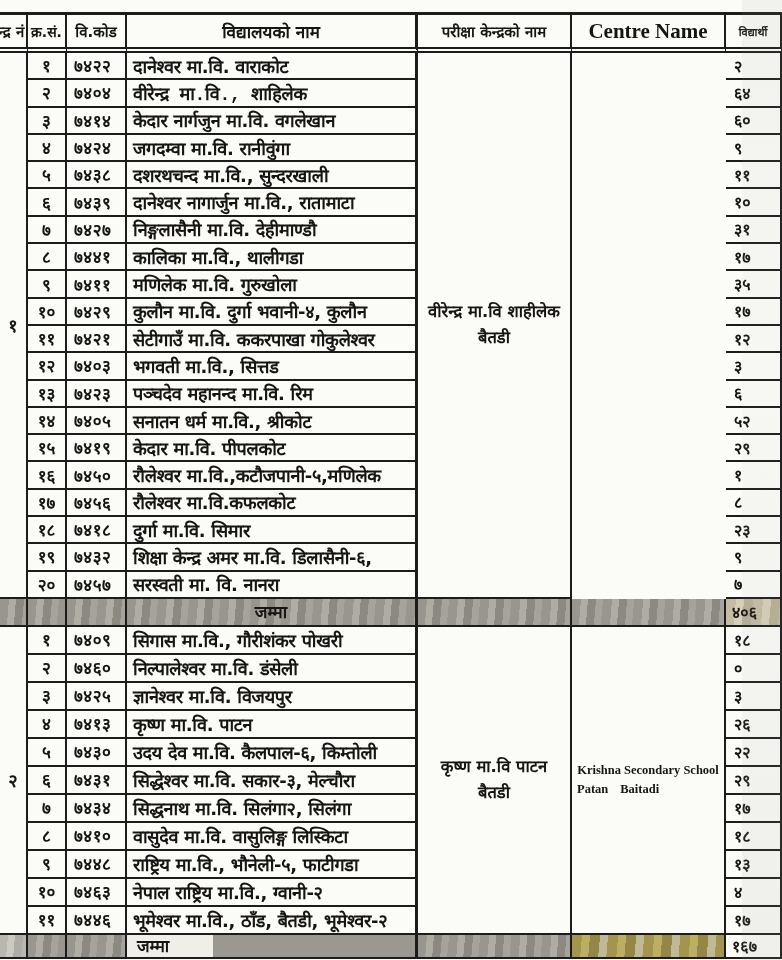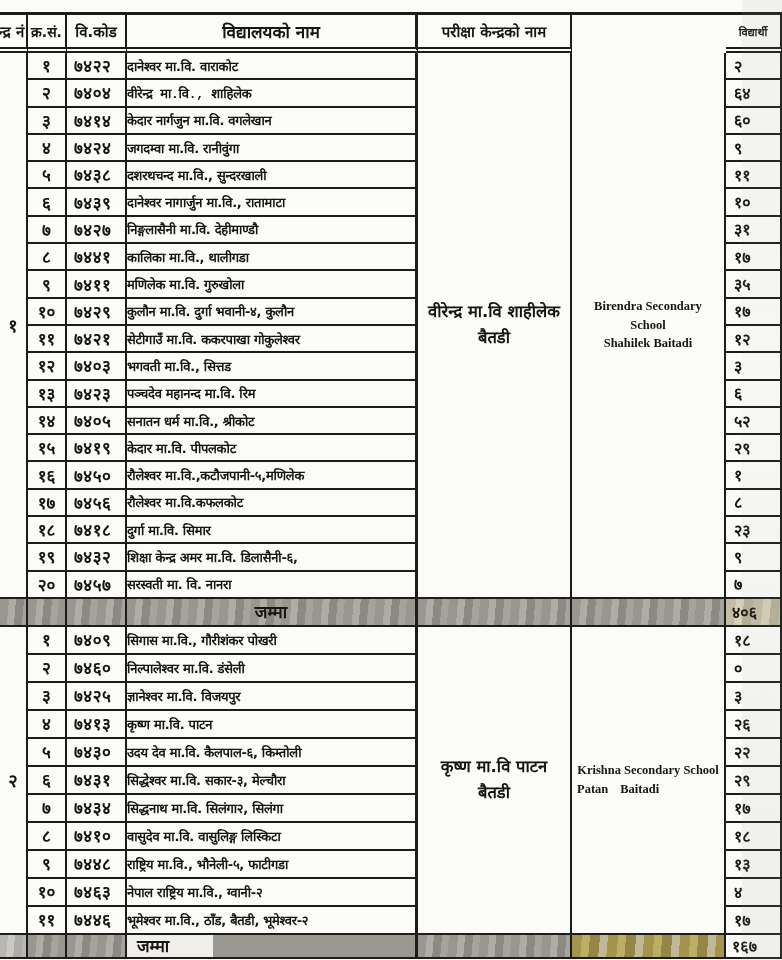--- a/index.html
+++ b/index.html
@@ -15,21 +15,21 @@
   .thickR{border-right-width:3px;}
   
   .h{justify-content:center;font-size:15px;border-bottom:6px double #1c1c1c;white-space:nowrap;}
   .h-centreno span{margin-left:-15px;white-space:nowrap;}
   .h-en{font-family:"Liberation Serif","DejaVu Serif",serif;font-size:21px;}
   .h-count{font-size:11px;}
   
   .c-centreno{justify-content:center;font-size:18px;}
   .c-sn{justify-content:center;font-size:17px;}
   .c-code{padding-left:7px;font-size:17px;letter-spacing:.5px;}
-  .c-name{font-size:13px;letter-spacing:-.3px;white-space:nowrap;}
+  .c-name{padding-left:6px;font-size:18px;letter-spacing:-.3px;white-space:nowrap;}
   .c-count{padding-left:8px;font-size:16px;}
   .c-exam{flex-direction:column;justify-content:center;text-align:center;font-size:16.5px;line-height:1.55;padding:0 3px;}
   .c-en{flex-direction:column;justify-content:center;font-family:"Liberation Serif","DejaVu Serif",serif;
         font-size:12.5px;text-align:center;padding:0 5px;line-height:1.5;}
   .c-en .l2split{display:flex;justify-content:flex-start;width:100%;gap:12px;}
   
   .shade{background:repeating-linear-gradient(95deg,#98968f 0 9px,#aeaca4 9px 16px,#8b8982 16px 24px,#a5a39b 24px 31px);}
   .shade-light{background:repeating-linear-gradient(95deg,#b9b7b1 0 8px,#ccc9c2 8px 15px,#aeaca6 15px 23px);}
   .shade-tan{background:repeating-linear-gradient(95deg,#c4bda4 0 10px,#d6d0b8 10px 18px,#b7b098 18px 27px);}
   .shade-olive{background:repeating-linear-gradient(95deg,#a3954d 0 10px,#bcae62 10px 18px,#948646 18px 28px,#c0b997 28px 36px);}
@@ -54,20 +54,23 @@
         <span>क्र.सं.</span>
       </div>
     <div class="cell h" style="grid-column:3;grid-row:1">
         <span>वि.कोड</span>
       </div>
     <div class="cell h" style="grid-column:5;grid-row:1">
         <span>परीक्षा केन्द्रको नाम</span>
       </div>
     <div class="cell h thickR" style="grid-column:4;grid-row:1;font-size:17px">
         <span>विद्यालयको नाम</span>
+      </div>
+    <div class="cell h h-en" style="grid-column:6;grid-row:1">
+        <span>Centre Name</span>
       </div>
     <div class="cell h h-count" style="grid-column:7;grid-row:1">
         <span>विद्यार्थी</span>
       </div>
   <div class="cell c-centreno" style="grid-area: 2 / 1 / span 20;">१</div>
       <div class="cell c-sn" style="grid-area: 2 / 2;">१</div>
       <div class="cell c-code" style="grid-area: 2 / 3;">७४२२</div>
       <div class="cell c-name thickR" style="grid-area: 2 / 4;">दानेश्वर मा.वि. वाराकोट</div>
       <div class="cell c-count" style="grid-area: 2 / 7;">२</div>
       <div class="cell c-sn" style="grid-area: 3 / 2;">२</div>
@@ -143,24 +146,20 @@
       <div class="cell c-name thickR" style="grid-area: 20 / 4;">शिक्षा केन्द्र अमर मा.वि. डिलासैनी-६,</div>
       <div class="cell c-count" style="grid-area: 20 / 7;">९</div>
       <div class="cell c-sn" style="grid-area: 21 / 2;">२०</div>
       <div class="cell c-code" style="grid-area: 21 / 3;">७४५७</div>
       <div class="cell c-name thickR" style="grid-area: 21 / 4;">सरस्वती मा. वि. नानरा</div>
       <div class="cell c-count" style="grid-area: 21 / 7;">७</div>
       <div class="cell c-exam" style="grid-area: 2 / 5 / span 20;">
         <div>वीरेन्द्र मा.वि शाहीलेक</div>
         <div>बैतडी</div>
       </div>
-      <div class="cell c-en" style="grid-area: 2 / 6 / span 20;">
-        <div>Birendra Secondary School</div>
-        <div>Shahilek Baitadi</div>
-      </div>
       <div class="cell shade" style="grid-area: 22 / 1;"></div>
       <div class="cell shade" style="grid-area: 22 / 2;"></div>
       <div class="cell shade" style="grid-area: 22 / 3;"></div>
       <div class="cell shade jamma-center thickR" style="grid-area: 22 / 4;">जम्मा</div>
       <div class="cell shade" style="grid-area: 22 / 5;"></div>
       <div class="cell shade" style="grid-area: 22 / 6;"></div>
       <div class="cell shade-tan total-val" style="grid-area: 22 / 7;">४०६</div>
       <div class="cell c-centreno" style="grid-area: 23 / 1 / span 11;">२</div>
       <div class="cell c-sn" style="grid-area: 23 / 2;">१</div>
       <div class="cell c-code" style="grid-area: 23 / 3;">७४०९</div>

